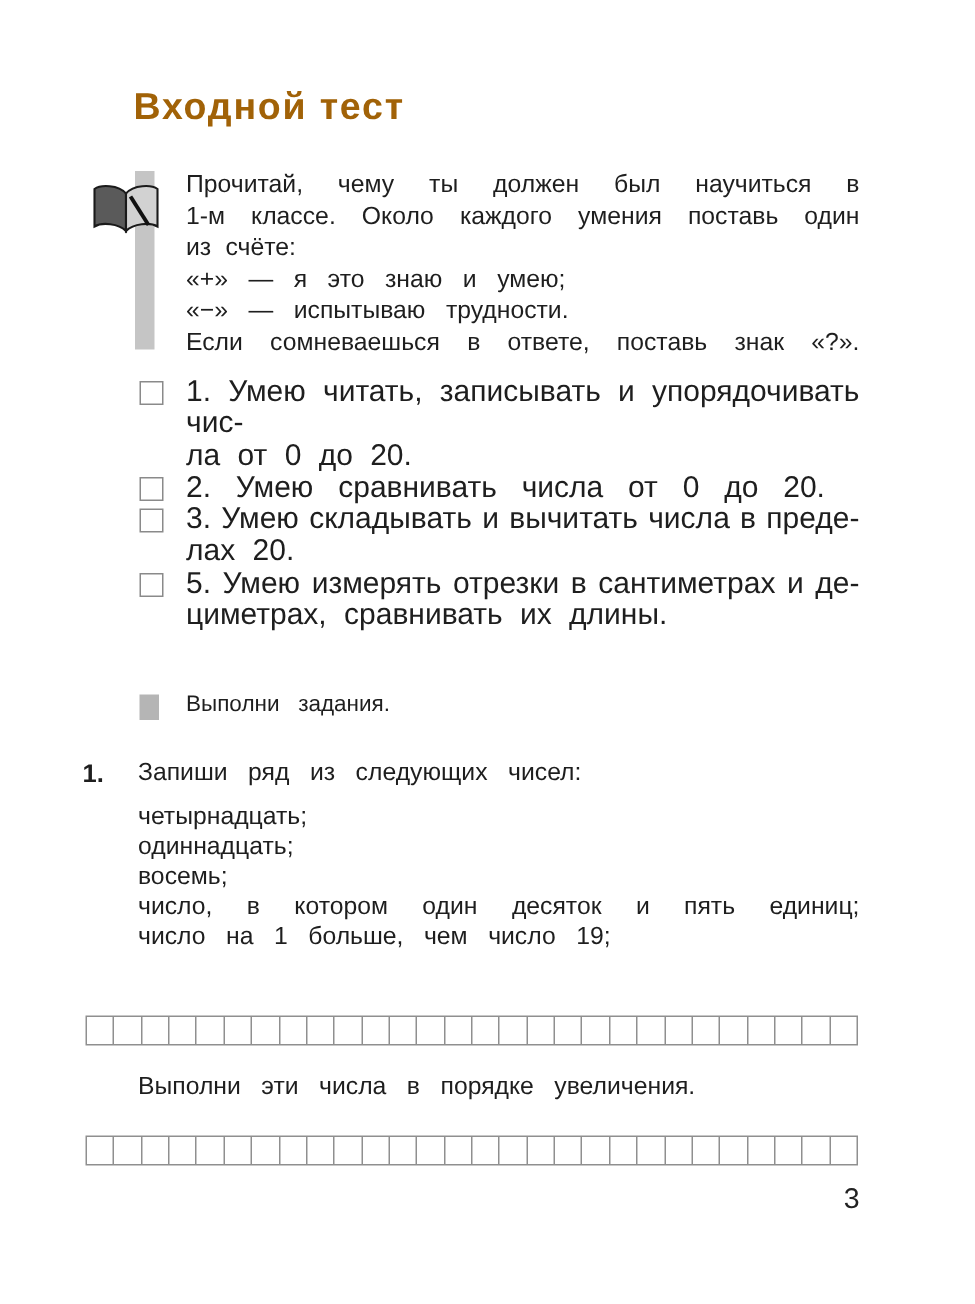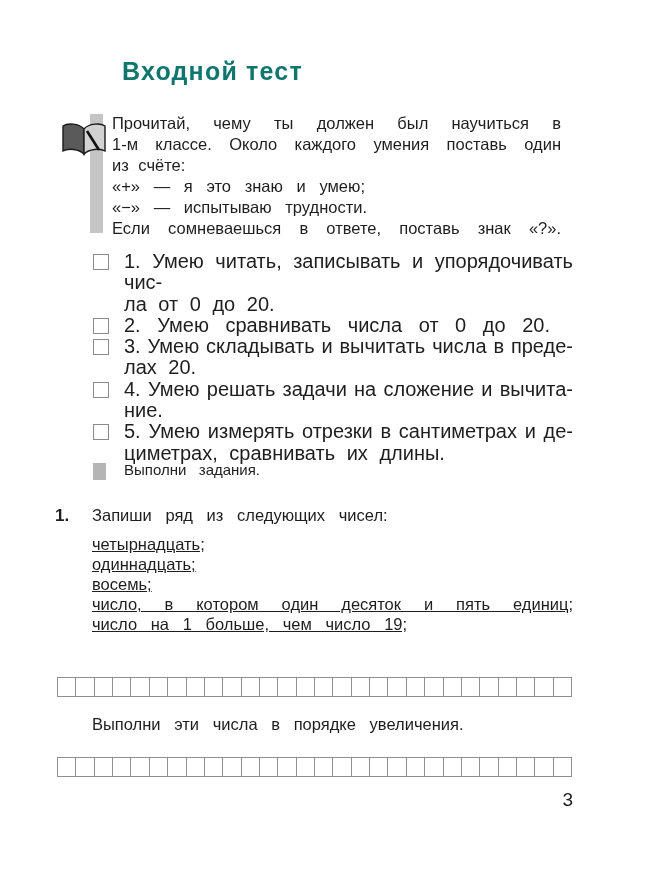--- a/index.html
+++ b/index.html
@@ -10,28 +10,27 @@
     font-family:"Liberation Sans", sans-serif;
     color:#1e1e1e;
     overflow:hidden;
   }
   .abs { position:absolute; }
 
   
   .title {
     left:89px; top:57px;
     font-size:25px; font-weight:bold; letter-spacing:1.2px;
-    color:#0f766e;
-    margin-left:33px;
+    color:#a16207;
   }
 
   
   .instr-bar { left:90px; top:114px; width:13px; height:119px; background:#c5c5c5; }
   .book-icon { left:59px; top:121px; width:50px; height:40px; z-index:2; }
-  .instr-text { left:112px; top:113px; width:449px; }
+  .instr-text { left:124px; top:113px; width:449px; }
   .line { line-height:21px; font-size:16.5px; white-space:nowrap; }
   .jl { text-align:justify; text-align-last:justify; white-space:normal; }
   .ws3 { word-spacing:0.30em; }
   .ws5 { word-spacing:0.55em; }
 
   
   .skills { left:124px; top:251px; width:449px; }
   .skill-item { position:relative; }
   .skill-line { line-height:21.3px; font-size:20px; }
   .skill-checkbox {
@@ -41,21 +40,21 @@
     display:inline-block;
   }
 
   
   .intro-bullet { left:93px; top:463px; width:13px; height:17px; background:#b5b5b5; }
   .intro-label { left:124px; top:461px; font-size:15px; }
 
   
   .task-number { left:55px; top:506px; font-size:17px; font-weight:bold; }
   .task-prompt { left:92px; top:506px; width:481px; font-size:16.5px; }
-  .task-items { left:92px; top:534px; width:481px;text-decoration:underline; }
+  .task-items { left:92px; top:534px; width:481px; }
   .task-items .line { line-height:20.1px; font-size:16.5px; }
 
   
   .grid-row {
     left:57px; width:515px; height:20px;
     display:flex;
     border:1px solid #8f8f8f;
     background:#fff;
     box-sizing:border-box;
   }
@@ -99,25 +98,20 @@
       <div class="skill-line ws3">ла от 0 до 20.</div>
     </div>
     <div class="skill-item">
       <span class="skill-checkbox"></span>
       <div class="skill-line ws5">2. Умею сравнивать числа от 0 до 20.</div>
     </div>
     <div class="skill-item">
       <span class="skill-checkbox"></span>
       <div class="skill-line jl">3. Умею складывать и вычитать числа в преде-</div>
       <div class="skill-line ws3">лах 20.</div>
-    </div>
-    <div class="skill-item">
-      <span class="skill-checkbox"></span>
-      <div class="skill-line jl">4. Умею решать задачи на сложение и вычита-</div>
-      <div class="skill-line ws3">ние.</div>
     </div>
     <div class="skill-item">
       <span class="skill-checkbox"></span>
       <div class="skill-line jl">5. Умею измерять отрезки в сантиметрах и де-</div>
       <div class="skill-line ws3">циметрах, сравнивать их длины.</div>
     </div>
   </div>
 
   <div class="abs intro-bullet"></div>
   <div class="abs intro-label ws5">Выполни задания.</div>

